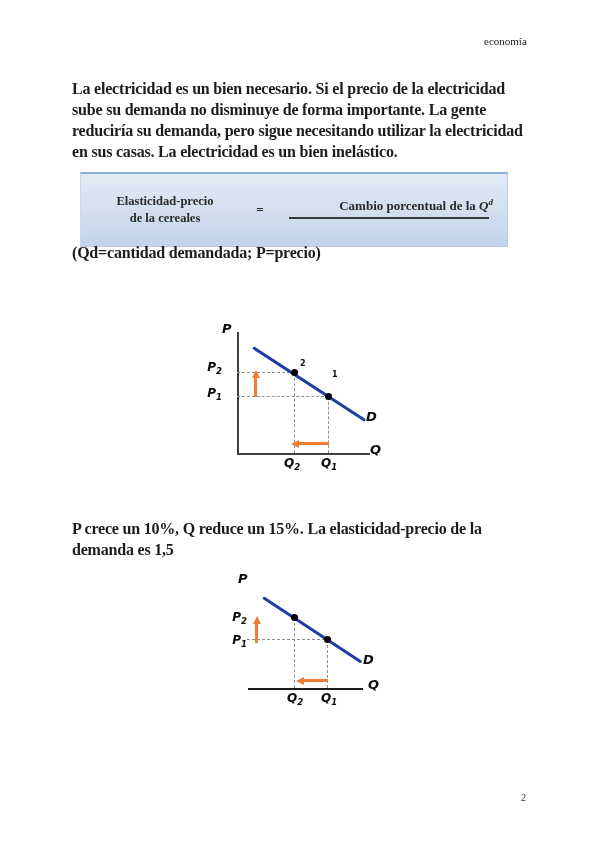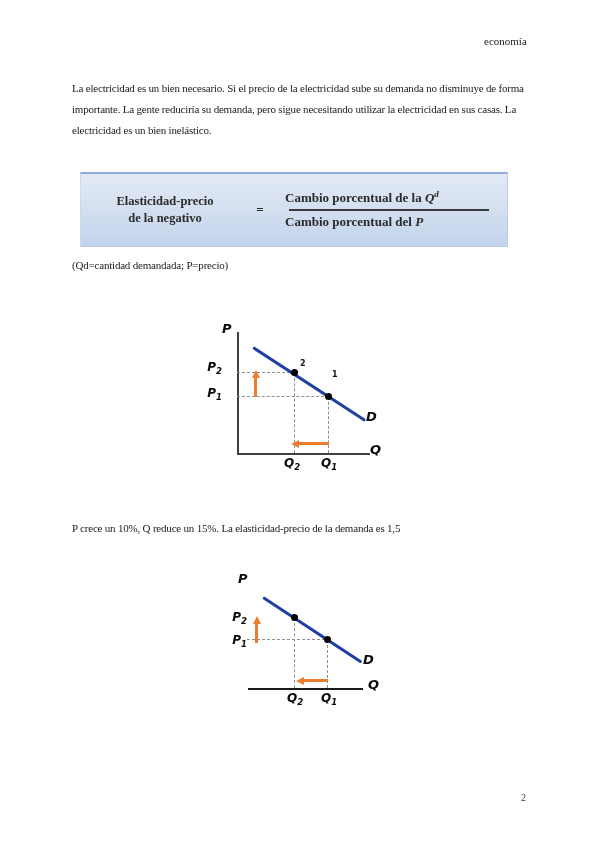--- a/index.html
+++ b/index.html
@@ -2,37 +2,37 @@
 <html><head>
 <meta charset="utf-8">
 <style>
   * { margin:0; padding:0; box-sizing:border-box; }
   html,body { background:#ffffff; }
   .page {
     position:relative; width:600px; height:848px; background:#ffffff;
     font-family:"Liberation Serif", serif; color:#1c1c1c; overflow:hidden;
   }
   .abs { position:absolute; }
-  .bodytext { font-size:11px; line-height:21px; letter-spacing:-0.2px; }
+  .bodytext { font-size:16px; line-height:21px; letter-spacing:-0.2px;font-weight:bold; }
   .header-txt { font-size:11px; color:#222; }
   .pagenum { font-size:10px; color:#333; }
   .heading-caps { font-size:10.5px; letter-spacing:0.2px; }
 
   
   .fbox {
     left:80px; top:172px; width:428px; height:75px;
     background:linear-gradient(180deg, #e3eaf5 0%, #d5e0f0 45%, #c2d4eb 100%);
     border-top:2px solid #8faadc;
     border-left:1px solid #cdd9ec; border-right:1px solid #b9cce6; border-bottom:1px solid #b9cce6;
     display:flex; align-items:center;
     font-family:Liberation Serif, serif; color:#2a2a2a;
   }
   .f-lhs { width:168px; text-align:center; font-size:12.5px; font-weight:bold; line-height:17px; }
   .f-eq  { width:22px; text-align:center; font-size:13px; font-weight:bold; }
-  .f-frac { flex:1; text-align:left; font-size:13px; font-weight:bold; padding:0 14px; }
+  .f-frac { flex:1; text-align:right; font-size:13px; font-weight:bold; padding:0 14px; }
   .f-bar { border-top:2px solid #3a3a3a; margin:3px 4px; height:0; }
   .f-var { font-style:italic; }
   .f-sup { font-size:9px; font-style:italic; vertical-align:super; line-height:0; }
 
   
   .fig { position:absolute; }
   .axis-v { position:absolute; width:2px; background:#3f3f3f; }
   .axis-h { position:absolute; height:2px; background:#3f3f3f; }
   .demand {
     position:absolute; height:3px; background:#1f3fa3; border-radius:2px;
@@ -63,31 +63,30 @@
 <div class="page">
 
   <div class="abs header-txt" style="left:484px; top:35px;">economía</div>
 
   <div class="abs bodytext" style="left:72px; top:78px; width:464px;">La electricidad es un bien necesario. Si el precio de la electricidad sube su demanda no disminuye de forma importante. La gente reduciría su demanda, pero sigue necesitando utilizar la electricidad en sus casas. La electricidad es un bien inelástico.</div>
 
 
   <div class="abs fbox">
     <div class="f-lhs">
       <div>Elasticidad-precio</div>
-      <div>de la negativo</div>
+      <div>de la cereales</div>
     </div>
     <div class="f-eq">=</div>
     <div class="f-frac">
       <div><span>Cambio porcentual de la </span><span class="f-var">Q</span><span class="f-sup">d</span></div>
       <div class="f-bar"></div>
-      <div><span>Cambio porcentual del </span><span class="f-var">P</span></div>
     </div>
   </div>
 
-  <div class="abs bodytext" style="left:72px; top:255px; width:464px;">(Qd=cantidad demandada; P=precio)</div>
+  <div class="abs bodytext" style="left:72px; top:242px; width:464px;">(Qd=cantidad demandada; P=precio)</div>
 
 
   <div class="fig" style="left:180px; top:322px; width:220px; height:152px;">
     <div class="glabel" style="left:42px; top:0px;">P</div>
     <div class="axis-v" style="left:57px; top:10px; height:121px;"></div>
     <div class="axis-h" style="left:57px; top:131px; width:133px;"></div>
 
     <div class="dash-h" style="left:57px; top:50px; width:58px;"></div>
     <div class="dash-h" style="left:57px; top:74px; width:92px;"></div>
     <div class="dash-v" style="left:114px; top:51px; height:80px;"></div>

